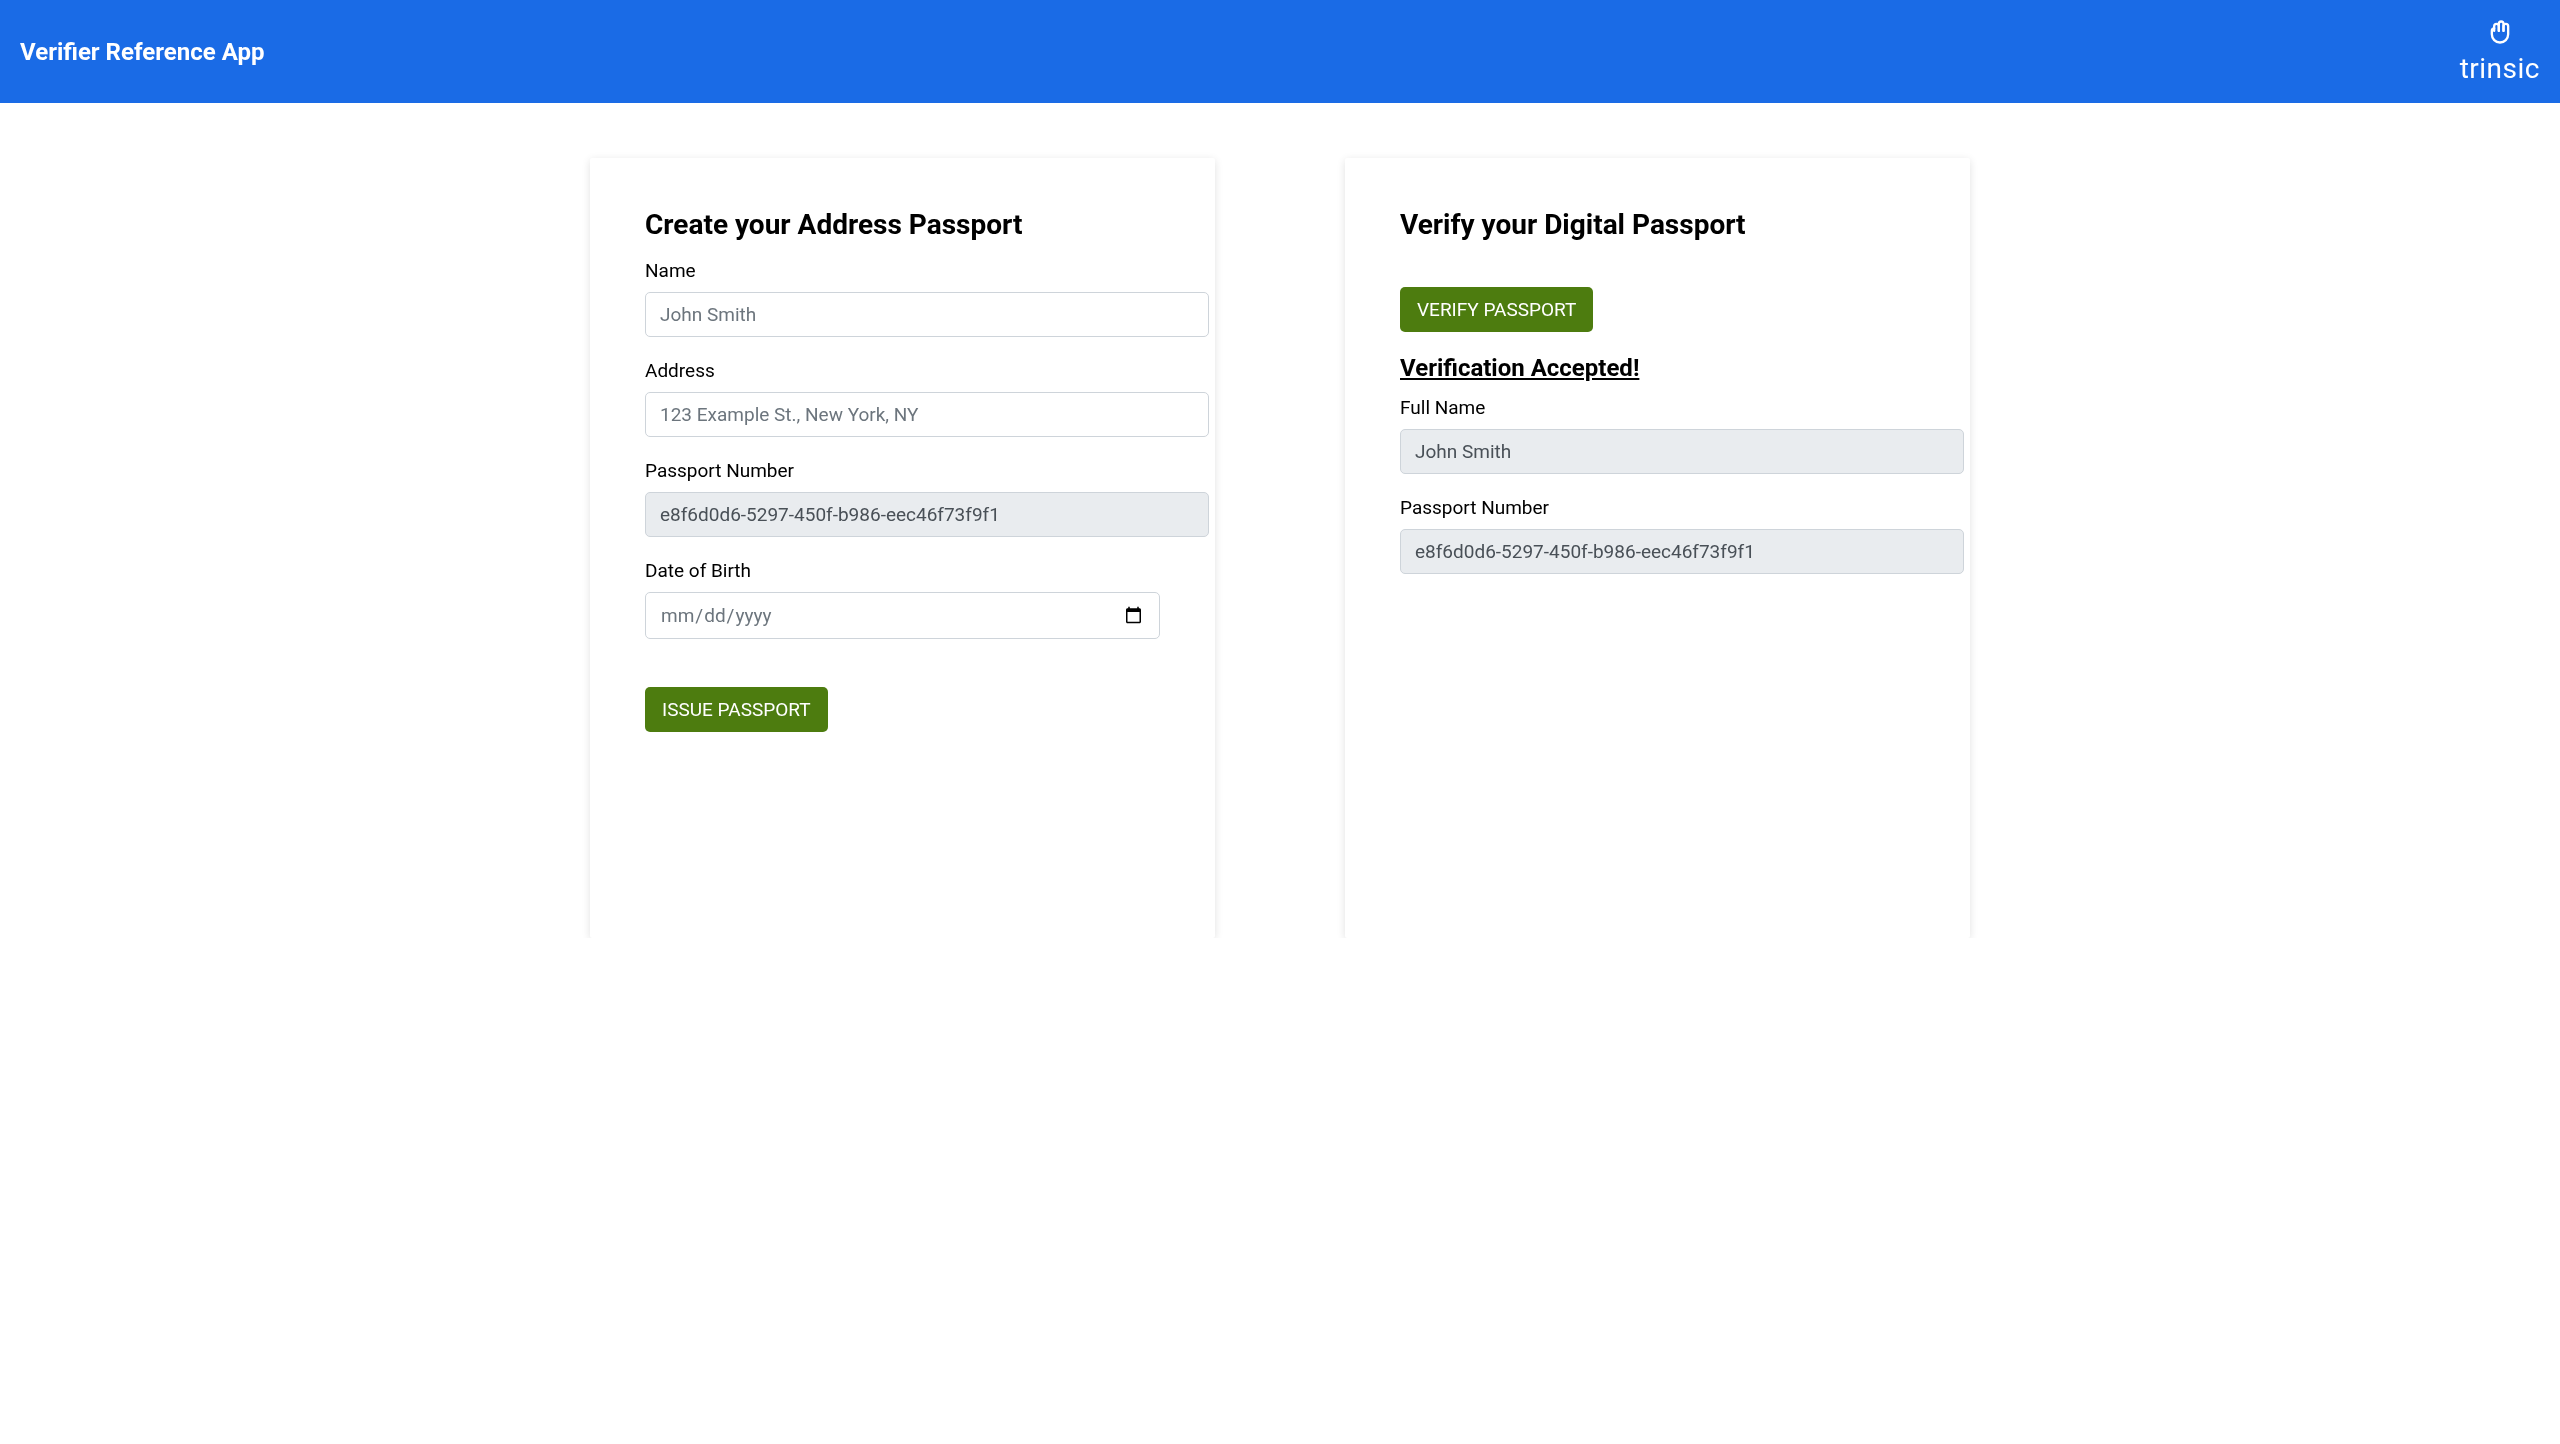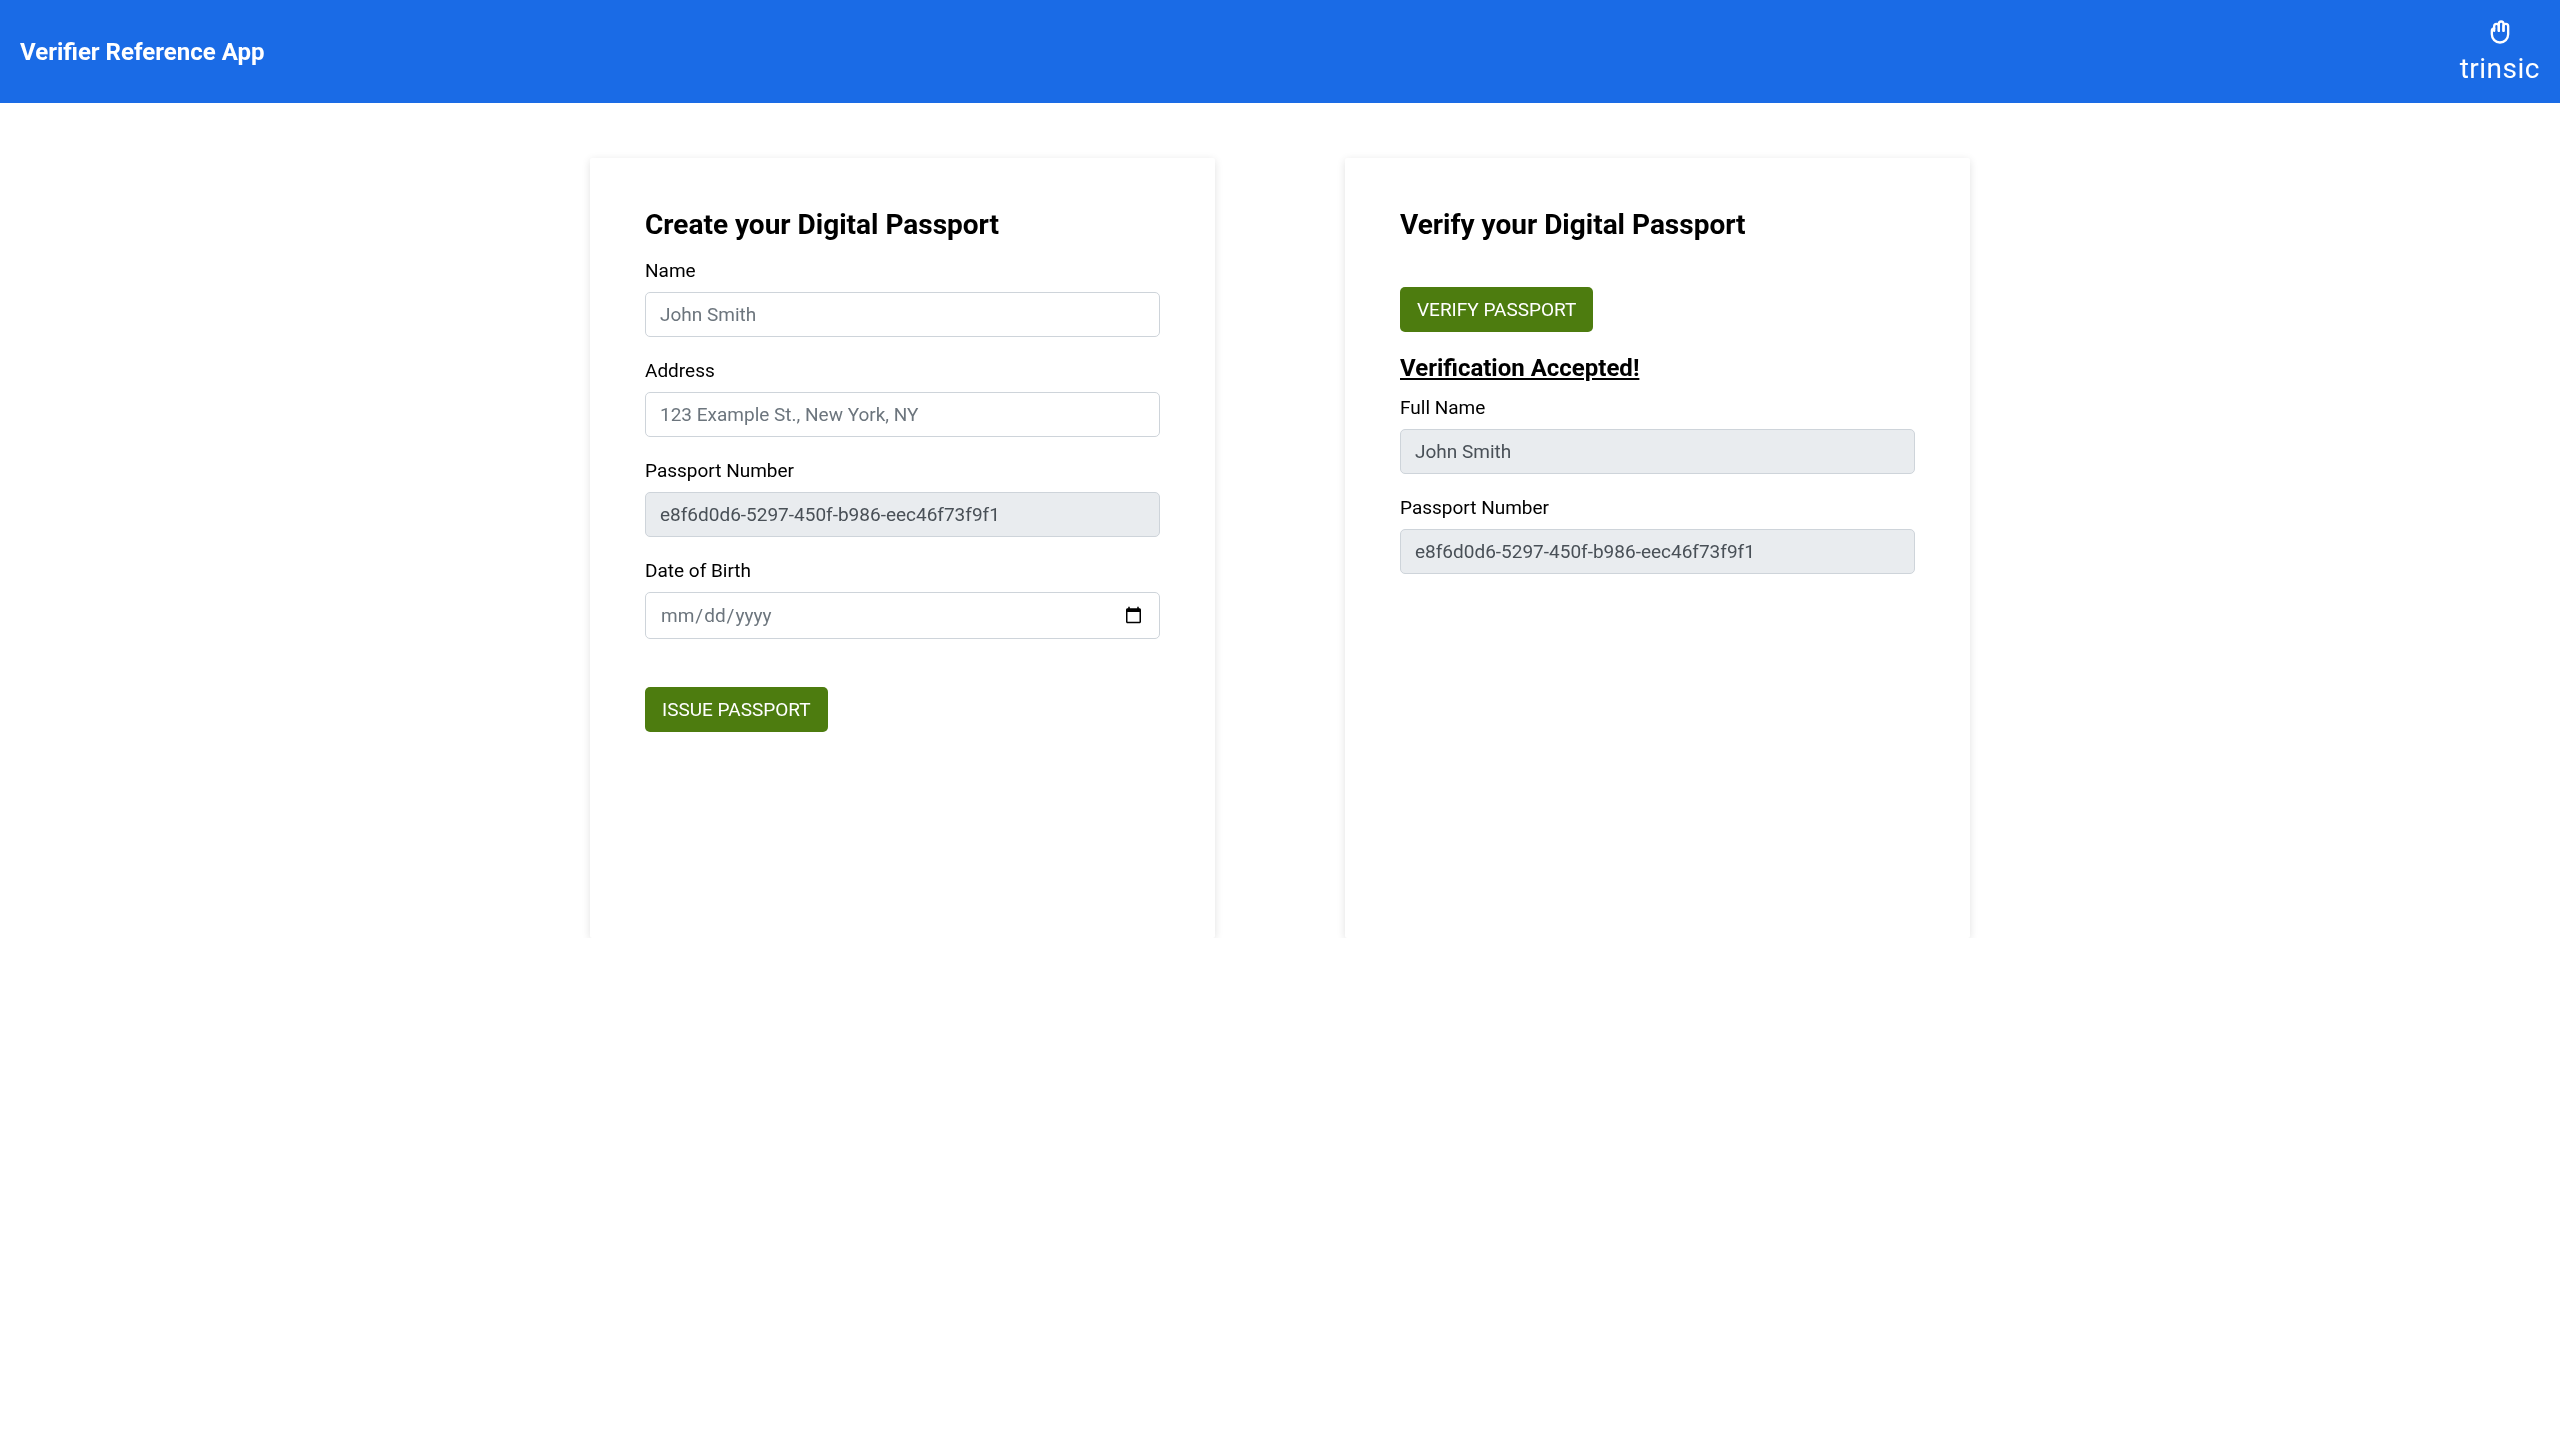--- a/index.html
+++ b/index.html
@@ -61,21 +61,21 @@
       display: block;
       font-size: 19px;
       font-weight: 400;
       margin-bottom: 10px;
       margin-top: 22px;
     }
     .form-label:first-of-type {
       margin-top: 0;
     }
     .form-input {
-      width: 515px;
+      width: 564px;
       padding: 10px 14px;
       font-size: 19px;
       border: 1px solid #ced4da;
       border-radius: 5px;
       font-family: inherit;
       color: #212529;
     }
     .form-input::placeholder {
       color: #6c757d;
     }
@@ -137,21 +137,21 @@
         <path d="M11 11V5a2 2 0 0 1 4 0v6"></path>
         <path d="M15 11V7a2 2 0 0 1 4 0v7a7 7 0 0 1-14 0v-3a2 2 0 0 1 2-2h0"></path>
       </svg>
     </span>
     <span class="brand-text">trinsic</span>
   </div>
 </div>
 
 <div class="main">
   <div class="card">
-    <h2 class="card-title">Create your Digital Passport</h2>
+    <h2 class="card-title">Create your Address Passport</h2>
 
     <label class="form-label">Name</label>
     <input type="text" class="form-input" placeholder="John Smith" style="">
 
     <label class="form-label">Address</label>
     <input type="text" class="form-input" placeholder="123 Example St., New York, NY" style="">
 
     <label class="form-label">Passport Number</label>
     <input type="text" class="form-input" readonly="" value="e8f6d0d6-5297-450f-b986-eec46f73f9f1" style="">
 

